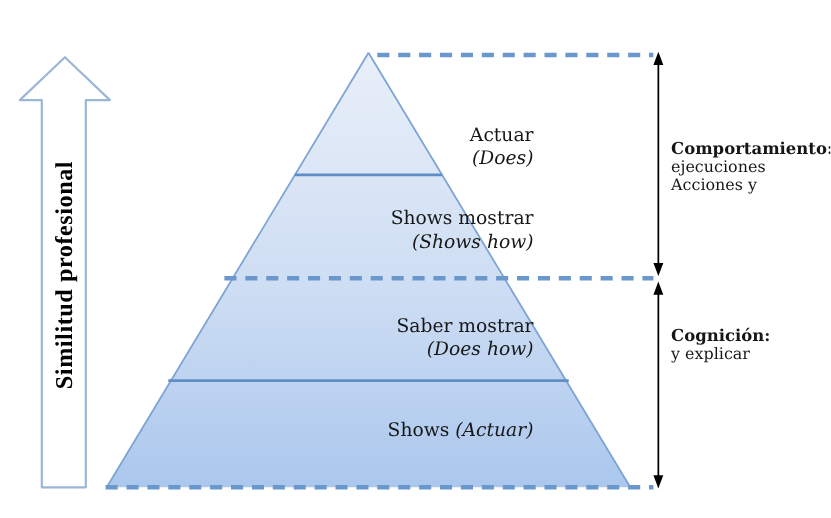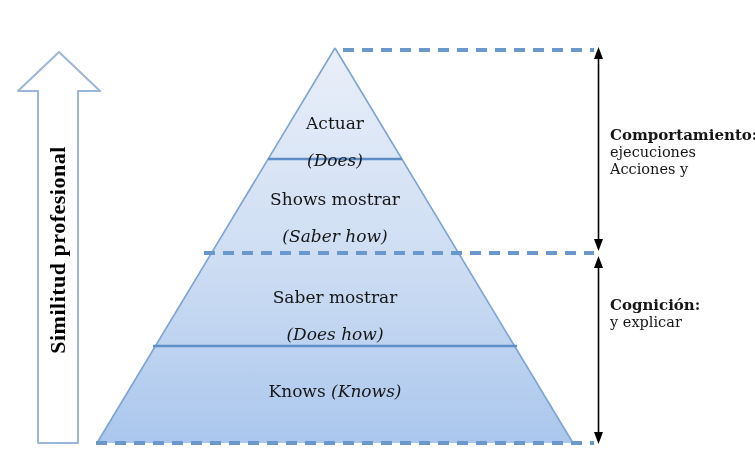--- a/index.html
+++ b/index.html
@@ -28,27 +28,27 @@
     color: #000000;
     letter-spacing: 0.5px;
     white-space: nowrap;
   }
 
   
   .lvl {
     position: absolute;
     left: 185px;
     width: 300px;
-    text-align: center;
+    text-align: right;
     color: #161616;
     font-size: 17px;
     line-height: 21px;
     white-space: nowrap;
   }
-  .lvl .sub, .lvl .it { font-style: italic; margin-top: 16px; }
+  .lvl .sub, .lvl .it { font-style: italic; }
   .lvl-0 { top: 113px; }
   .lvl-1 { top: 189px; }
   .lvl-2 { top: 287px; }
   .lvl-3 { top: 381px; }
 
   
   .ann {
     position: absolute;
     left: 610px;
     width: 140px;
@@ -100,29 +100,29 @@
   </svg>
 
   <div class="sim-label">Similitud profesional</div>
 
   <div class="lvl lvl-0">
     <div>Actuar</div>
     <div class="sub">(Does)</div>
   </div>
   <div class="lvl lvl-1">
     <div>Shows mostrar</div>
-    <div class="sub">(Saber how)</div>
+    <div class="sub">(Shows how)</div>
   </div>
   <div class="lvl lvl-2">
     <div>Saber mostrar</div>
     <div class="sub">(Does how)</div>
   </div>
   <div class="lvl lvl-3">
-    <span>Knows</span>
-    <span class="it">(Knows)</span>
+    <span>Shows</span>
+    <span class="it">(Actuar)</span>
   </div>
 
   <div class="ann ann-0">
     <div class="ann-title">Comportamiento:</div>
     <div class="ann-line">ejecuciones</div>
     <div class="ann-line">Acciones y</div>
   </div>
   <div class="ann ann-1">
     <div class="ann-title">Cognición:</div>
     <div class="ann-line">y explicar</div>

